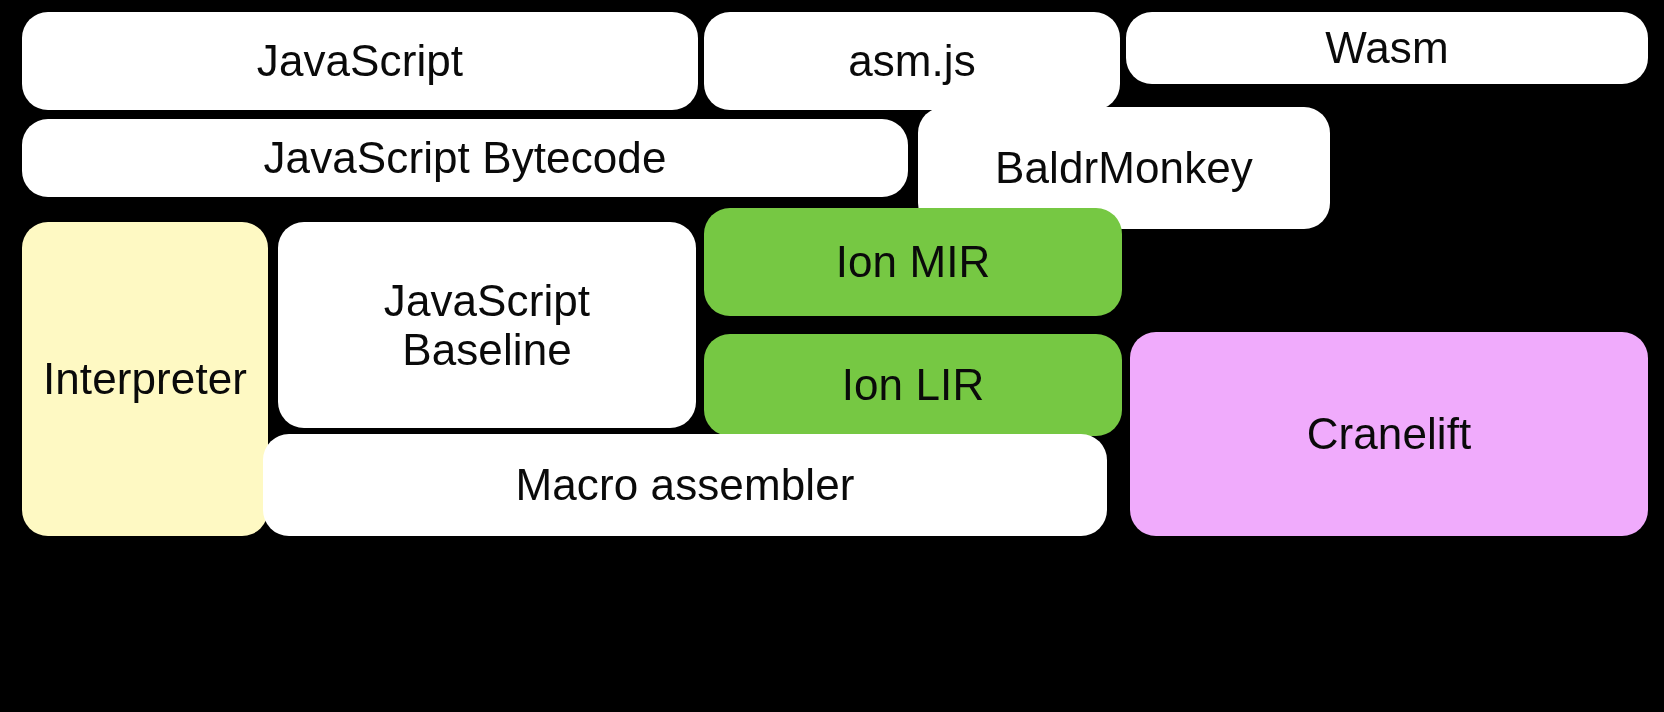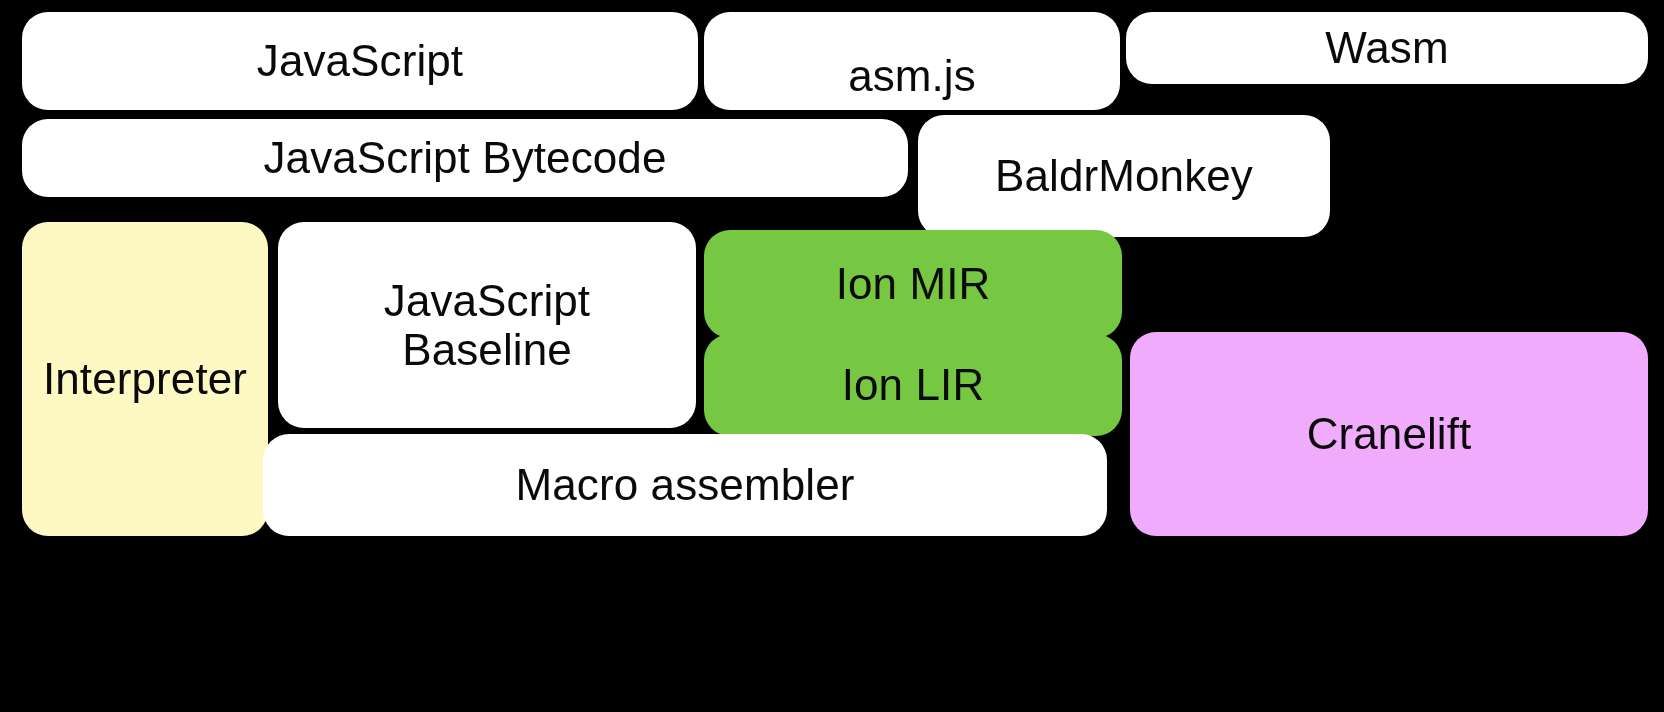--- a/index.html
+++ b/index.html
@@ -35,24 +35,24 @@
   .fill-white { background: #ffffff; }
   .fill-gray  { background: #fef9c3; }
   .fill-green { background: #76c843; }
   .fill-pink  { background: #f0abfc; }
 </style>
 </head>
 <body>
 
 <div id="diagram" style="background: rgb(0, 0, 0);">
     <div class="node fill-white" style="left: 22px; top: 12px; width: 676px; height: 98px;"><span>JavaScript</span></div>
-    <div class="node fill-white" style="left: 704px; top: 12px; width: 416px; height: 98px; align-items: flex-end;"><span>asm.js</span></div>
+    <div class="node fill-white" style="left: 704px; top: 12px; width: 416px; height: 98px;"><span>asm.js</span></div>
     <div class="node fill-white" style="left: 1126px; top: 12px; width: 522px; height: 72px;"><span>Wasm</span></div>
     <div class="node fill-white" style="left: 22px; top: 119px; width: 886px; height: 78px;"><span>JavaScript Bytecode</span></div>
-    <div class="node fill-white" style="left: 918px; top: 115px; width: 412px; height: 122px;"><span>BaldrMonkey</span></div>
+    <div class="node fill-white" style="left: 918px; top: 107px; width: 412px; height: 122px;"><span>BaldrMonkey</span></div>
     <div class="node fill-gray" style="left: 22px; top: 222px; width: 246px; height: 314px;"><span>Interpreter</span></div>
     <div class="node fill-white" style="left: 278px; top: 222px; width: 418px; height: 206px;"><span>JavaScript
 Baseline</span></div>
-    <div class="node fill-green" style="left: 704px; top: 230px; width: 418px; height: 108px;"><span>Ion MIR</span></div>
+    <div class="node fill-green" style="left: 704px; top: 208px; width: 418px; height: 108px;"><span>Ion MIR</span></div>
     <div class="node fill-green" style="left: 704px; top: 334px; width: 418px; height: 102px;"><span>Ion LIR</span></div>
     <div class="node fill-pink" style="left: 1130px; top: 332px; width: 518px; height: 204px;"><span>Cranelift</span></div>
     <div class="node fill-white" style="left: 263px; top: 434px; width: 844px; height: 102px;"><span>Macro assembler</span></div>
   </div>
 
 </body></html>

